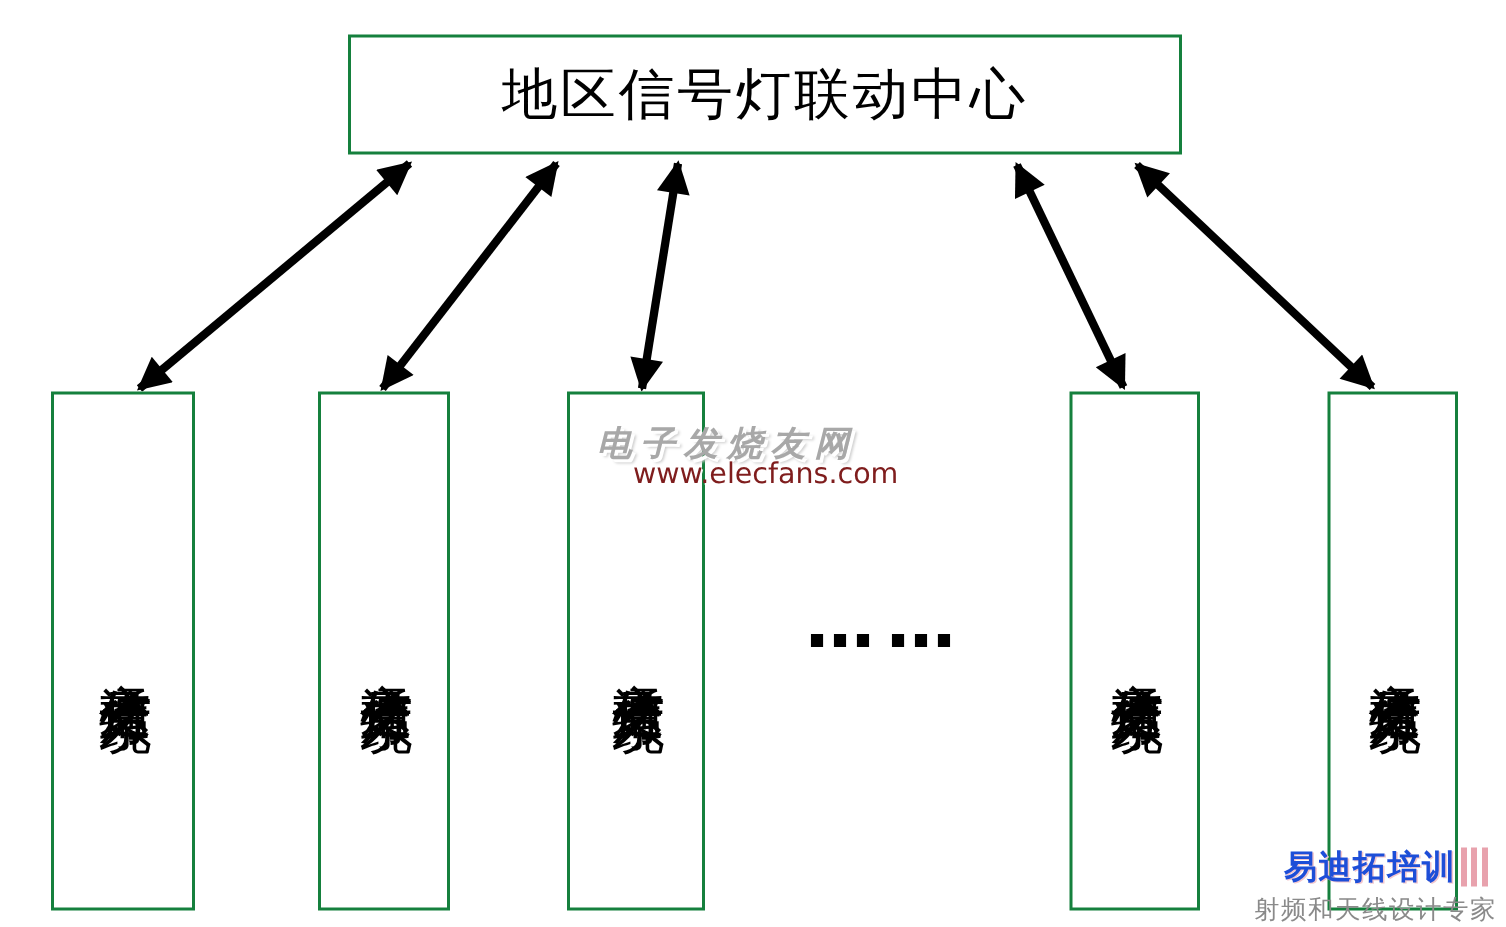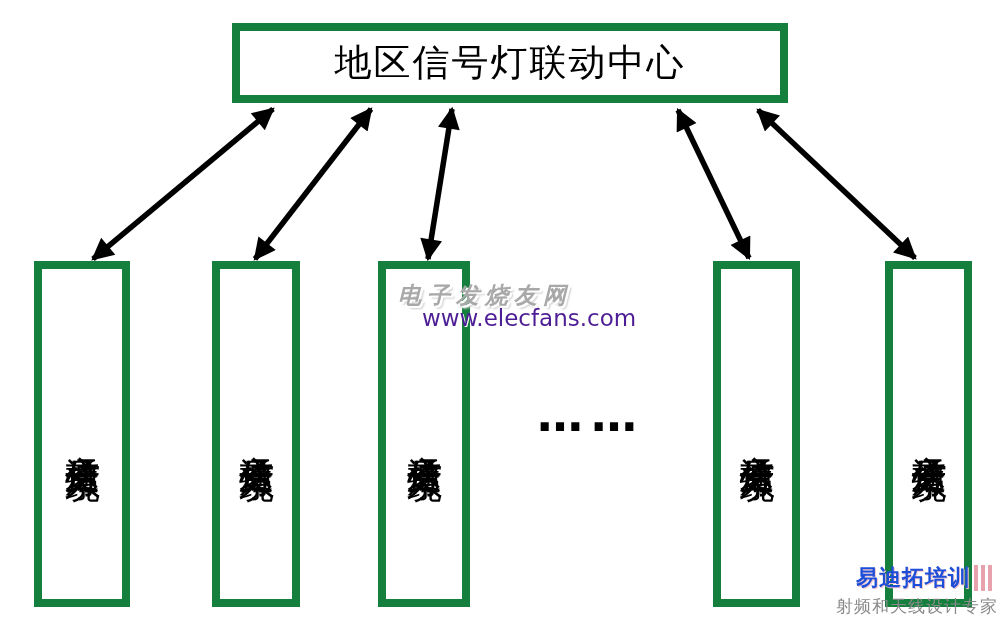--- a/index.html
+++ b/index.html
@@ -12,21 +12,21 @@
     position: relative;
     width: 1004px;
     height: 618px;
     background: #ffffff;
     overflow: hidden;
   }
   
   .node {
     position: absolute;
     box-sizing: border-box;
-    border: 8px solid #15803d;
+    border: 2px solid #15803d;
     background: #fff;
     display: flex;
     align-items: center;
     justify-content: center;
     color: #000;
   }
   #center-node {
     left: 232px; top: 23px;
     width: 556px; height: 80px;
     font-size: 37px;
@@ -95,22 +95,22 @@
     font-weight: bold;
     letter-spacing: 6px;
     color: #a8a8a8;
     text-shadow: 2px 2px 0 #ffffff, 3px 3px 2px #cccccc;
     font-family: "DejaVu Serif", "Liberation Serif", serif;
     white-space: nowrap;
   }
   #wm-center .wm-url {
     margin-top: -6px;
     margin-left: 24px;
-    font-size: 23px;
-    color: #4c1d95;
+    font-size: 19px;
+    color: #7f1d1d;
     text-shadow: 1px 1px 0 #ffffff;
     white-space: nowrap;
   }
   #wm-bottom-right {
     position: absolute;
     left: 836px; top: 563px;
     z-index: 4;
     pointer-events: none;
     white-space: nowrap;
   }

